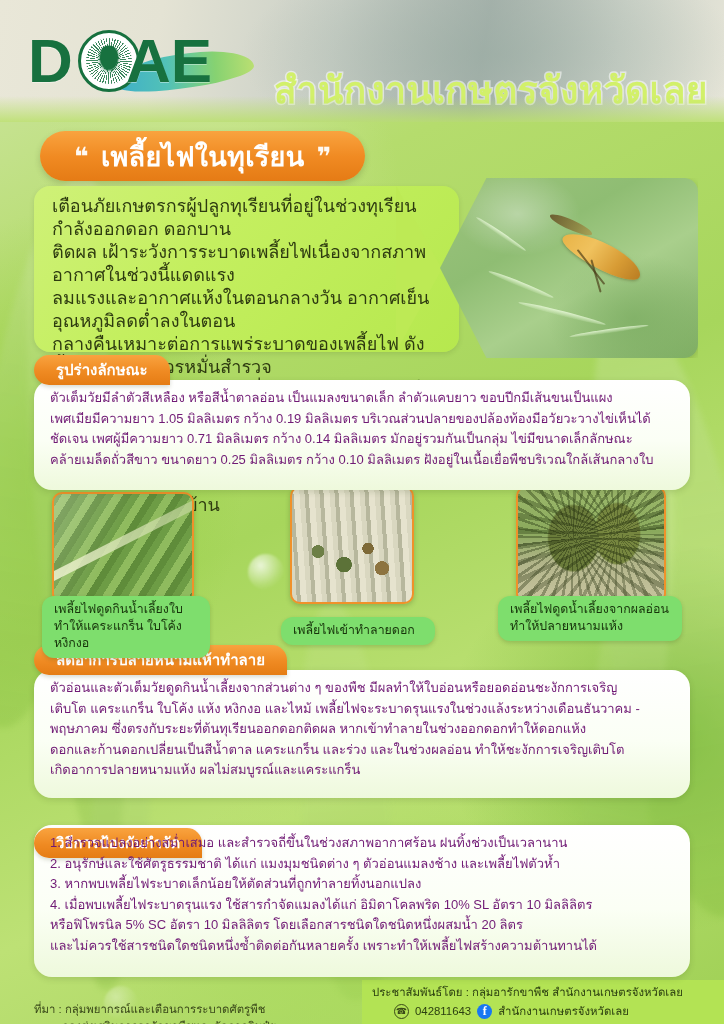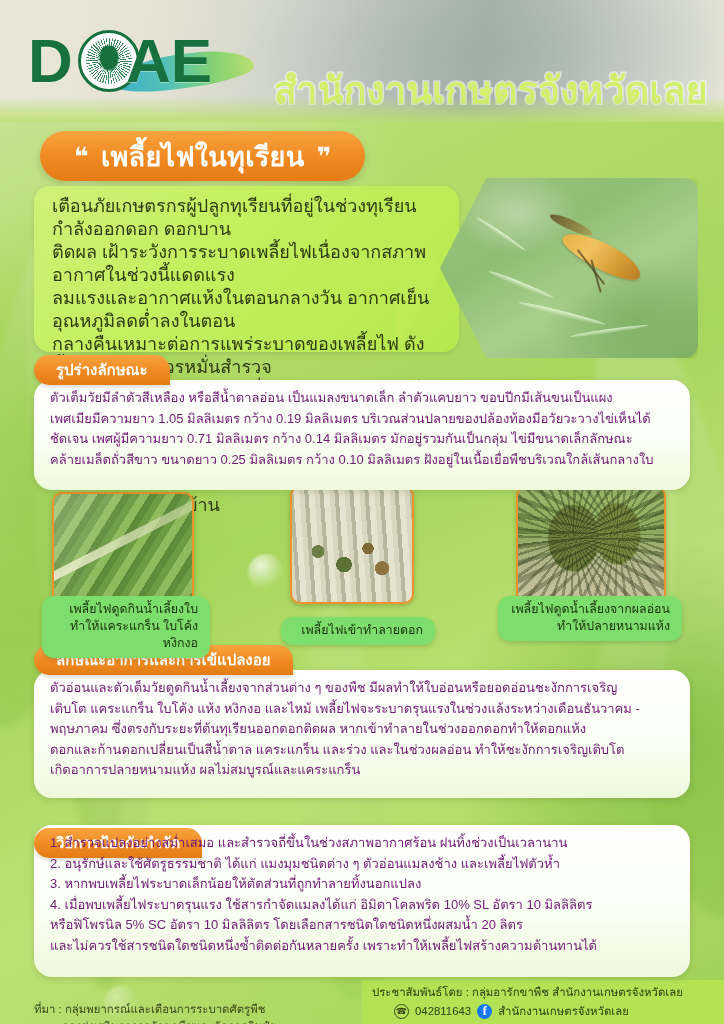--- a/index.html
+++ b/index.html
@@ -277,21 +277,21 @@
     mix-blend-mode: multiply;
     opacity:.8;
   }
 
   .caption {
     position:absolute;
     padding: 5px 12px 6px;
     border-radius: 12px;
     background: #7ede6d;
     color:#17340b; font-size:12.4px; line-height:17px;
-    text-align:right; white-space: pre-line;
+    text-align:left; white-space: pre-line;
     box-shadow: 0 2px 4px rgba(40,70,20,.2);
     z-index: 4;
   }
 
   
   .footer {
     position:absolute; left:0; bottom:0; width:724px; height:44px;
   }
   .footer-right-bg {
     position:absolute; right:0; top:0; width:362px; height:44px;
@@ -391,21 +391,21 @@
   <div class="photo ph-flower" style="left:290px; top:486px; width:124px; height:118px;"></div>
   <div class="photo ph-fruit" style="left:516px; top:486px; width:150px; height:118px;"></div>
 
   <div class="caption" style="left:42px;  top:596px; width:168px;">เพลี้ยไฟดูดกินน้ำเลี้ยงใบ
 ทำให้แคระแกร็น ใบโค้ง หงิกงอ</div>
   <div class="caption" style="left:281px; top:617px; width:154px;">เพลี้ยไฟเข้าทำลายดอก</div>
   <div class="caption" style="left:498px; top:596px; width:184px;">เพลี้ยไฟดูดน้ำเลี้ยงจากผลอ่อน
 ทำให้ปลายหนามแห้ง</div>
 
   <div class="sec-badge" style="left:34px; top:645px;">
-    <span>ลักษณะอาการและการเข้แปลงอย</span>
+    <span>ลัดอาการปลายหนามแห้าทำลาย</span>
   </div>
   <div class="sec-card" style="left:34px; top:670px; width:656px; height:128px;"></div>
   <div class="sec-text" style="left:50px; top:678px; width:626px;">ตัวอ่อนและตัวเต็มวัยดูดกินน้ำเลี้ยงจากส่วนต่าง ๆ ของพืช มีผลทำให้ใบอ่อนหรือยอดอ่อนชะงักการเจริญ
 เติบโต แคระแกร็น ใบโค้ง แห้ง หงิกงอ และไหม้ เพลี้ยไฟจะระบาดรุนแรงในช่วงแล้งระหว่างเดือนธันวาคม -
 พฤษภาคม ซึ่งตรงกับระยะที่ต้นทุเรียนออกดอกติดผล หากเข้าทำลายในช่วงออกดอกทำให้ดอกแห้ง
 ดอกและก้านดอกเปลี่ยนเป็นสีน้ำตาล แคระแกร็น และร่วง และในช่วงผลอ่อน ทำให้ชะงักการเจริญเติบโต
 เกิดอาการปลายหนามแห้ง ผลไม่สมบูรณ์และแคระแกร็น</div>
 
   <div class="sec-badge" style="left:34px; top:800px;margin-top:28px;">
     <span>วิธีการป้องกันกำจัด</span>

